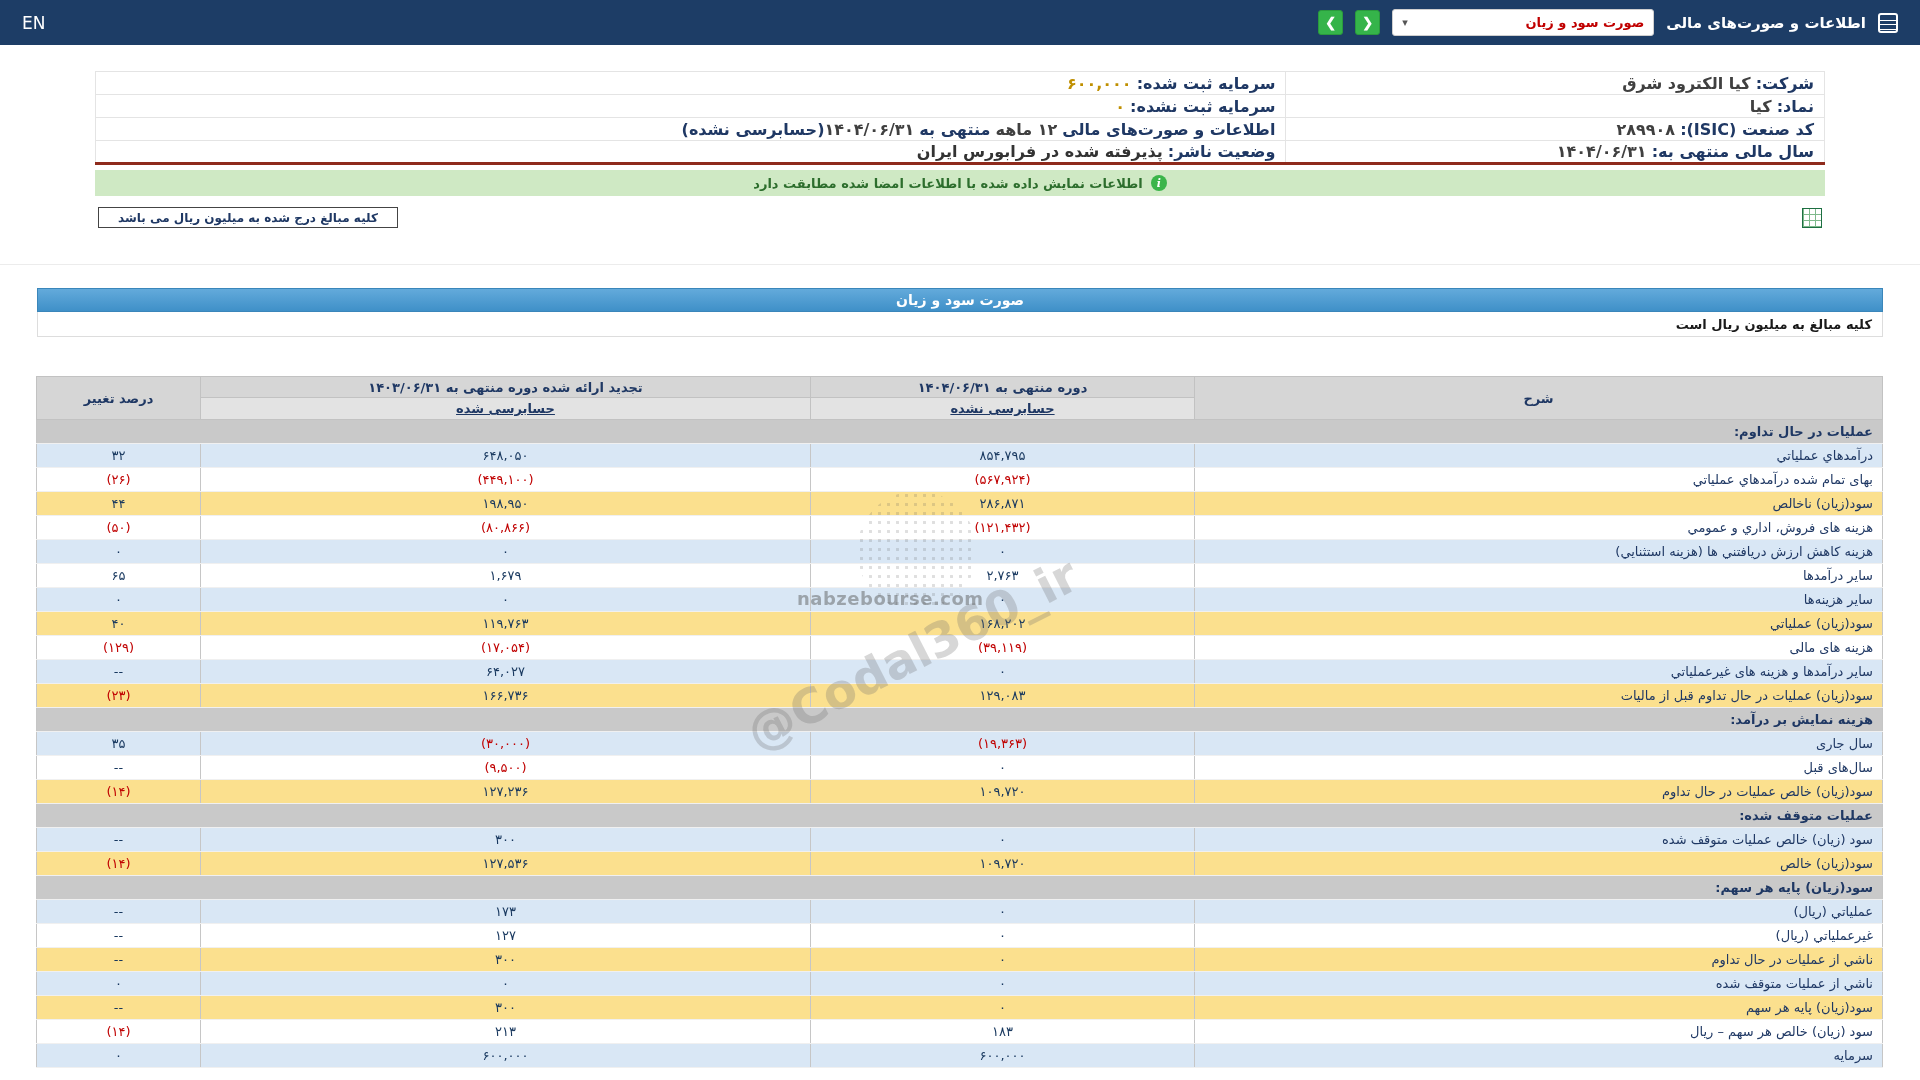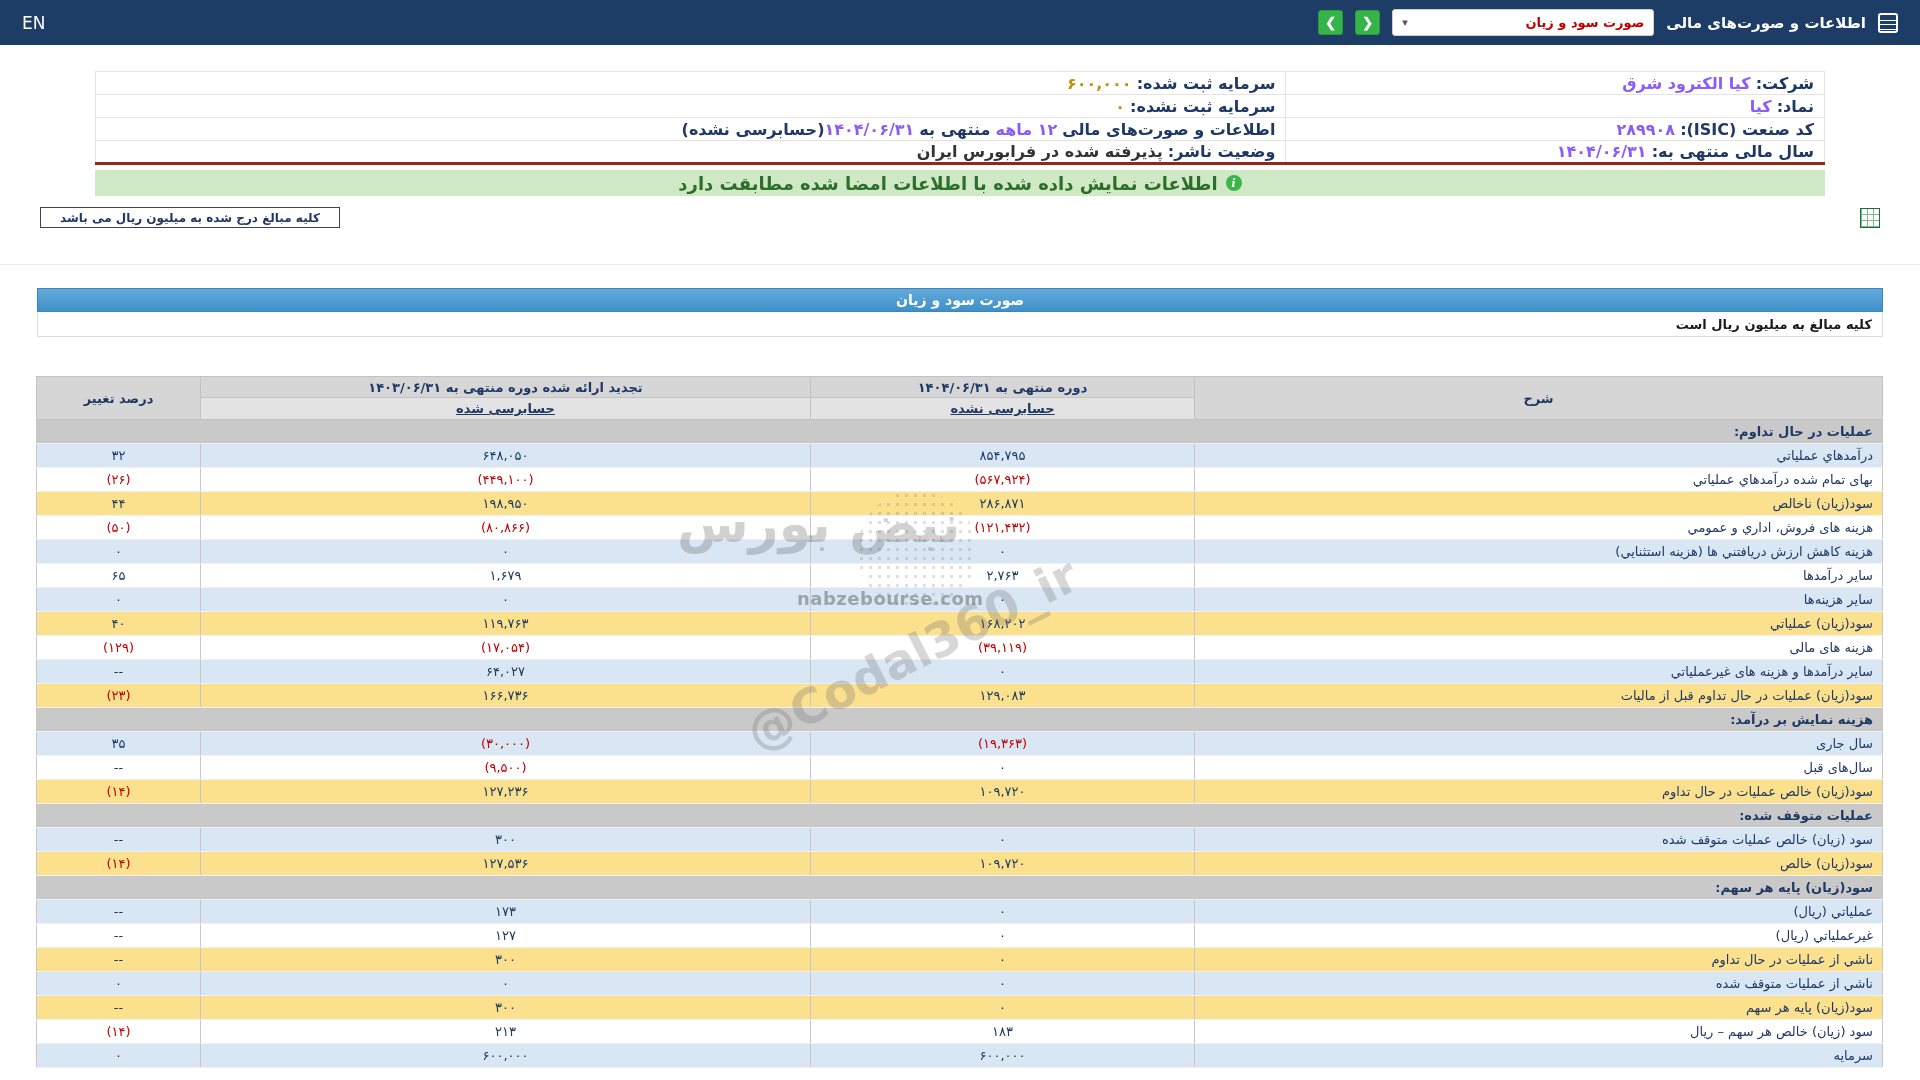--- a/index.html
+++ b/index.html
@@ -24,35 +24,35 @@
              display:flex; align-items:center; justify-content:center; }
   .tb-left { color:#fff; font-size:17px; cursor:pointer; }
 
   
   .info-wrap { margin:26px 95px 0; }
   .info-table { width:100%; border-collapse:collapse; border:1px solid #e0e0e0;
                 border-bottom:3px solid #8e2a1c; }
   .info-table td { border:1px solid #e4e4e4; height:23px; padding:0 10px;
                    font-size:16px; vertical-align:middle; white-space:nowrap; }
   .lbl { color:#1f3864; font-weight:bold; }
-  .val { color:#8b5cf6; font-weight:bold; }
+  .val { color:#404040; font-weight:bold; }
   .val.gold { color:#bf8f00; }
   .val.dark { color:#333; }
 
   
   .green-banner { margin:5px 95px 0; height:26px; background:#cfe9c4;
                   display:flex; align-items:center; justify-content:center; gap:8px; }
   .info-circle { width:16px; height:16px; border-radius:50%; background:#3bb54a; color:#fff;
                  font-size:11px; font-weight:bold; font-style:italic;
                  display:flex; align-items:center; justify-content:center;
                  font-family:"DejaVu Serif", serif; }
-  .green-banner .txt { color:#2d6e2d; font-size:18px; font-weight:bold; }
-
-  
-  .note-row { margin:11px 40px 0; display:flex; justify-content:space-between; align-items:center; }
+  .green-banner .txt { color:#2d6e2d; font-size:13px; font-weight:bold; }
+
+  
+  .note-row { margin:11px 98px 0; display:flex; justify-content:space-between; align-items:center; }
   .excel-icon { width:20px; height:20px; border:1px solid #1d6f42; background:#fff;
                 background-image:repeating-linear-gradient(0deg,#7fb98c 0 1px,transparent 1px 6px),
                                  repeating-linear-gradient(90deg,#7fb98c 0 1px,transparent 1px 6px);
                 cursor:pointer; order:2; }
   .unit-box { width:300px; height:21px; border:1px solid #444; background:#fff; order:1;
               display:flex; align-items:center; justify-content:center;
               color:#1f3864; font-size:12px; font-weight:bold; }
   .note-row { flex-direction:row; }
   
   .note-row .excel-icon { order:0; } .note-row .unit-box { order:1; }
@@ -348,17 +348,16 @@
           <td class="desc">سرمایه</td>
           <td class="num">۶۰۰,۰۰۰</td>
           <td class="num">۶۰۰,۰۰۰</td>
           <td class="num">۰</td>
         </tr>
       </tbody>
   </table>
 
   <div class="wm">
     <div class="wm-sphere"></div>
-    <div class="wm-fa">نبض بورس</div>
     <div class="wm-site">nabzebourse.com</div>
     <div class="wm-handle">@Codal360_ir</div>
   </div>
 </div>
 
 </body></html>

